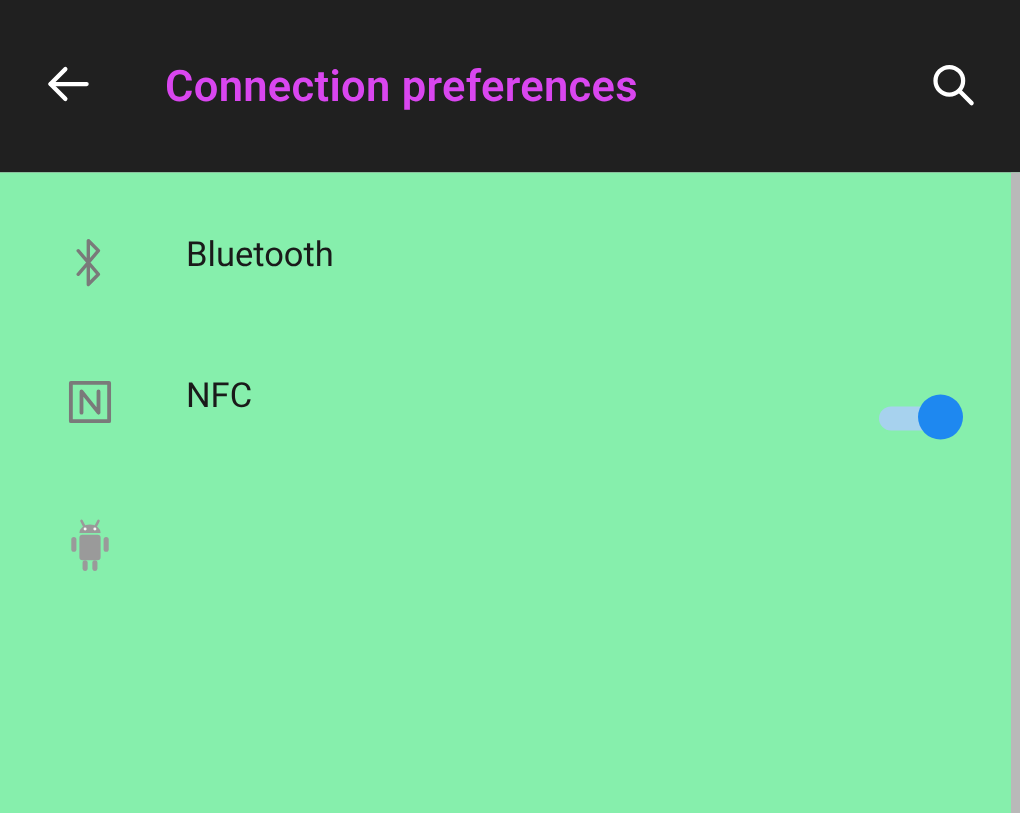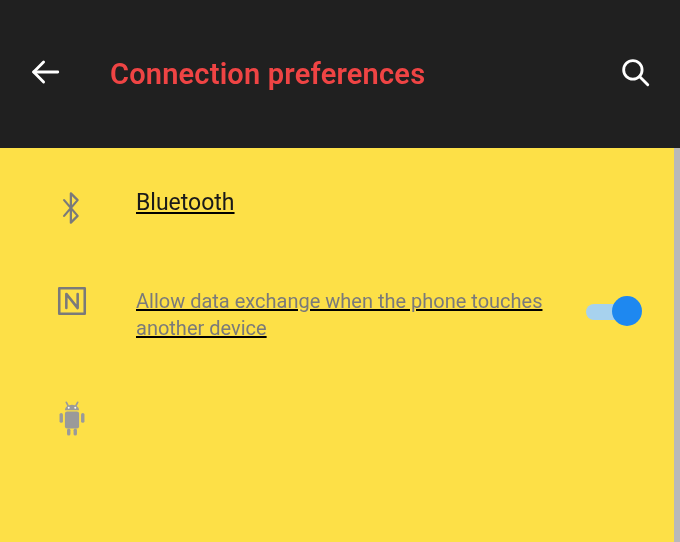--- a/index.html
+++ b/index.html
@@ -1,38 +1,37 @@
 <!DOCTYPE html>
 <html><head>
   <meta charset="utf-8">
   <style>
     * { margin: 0; padding: 0; box-sizing: border-box; }
     html, body { width: 680px; height: 542px; font-family: Roboto, "Helvetica Neue", Arial, sans-serif; overflow: hidden; }
     .app-bar {
       background: #202020;
-      color: #ef4444;
-      height: 148px;
+      color: #d946ef;
+      height: 115px;
       display: flex;
       align-items: center;
       padding: 0 28px 0 28px;
     }
     .app-bar-title {
       font-size: 29px;
       font-weight: 600;
       margin-left: 48px;
       flex: 1;
       letter-spacing: 0.2px;
     }
     .back-btn, .search-btn { display: inline-flex; align-items: center; justify-content: center; cursor: pointer; }
     .content {
-      background: #fde047;
+      background: #86efac;
       height: calc(542px - 115px);
       border-right: 6px solid #b9b9b9;
-      padding: 12px 0 0 16px;
-      text-decoration: underline;
+      padding: 12px 0 0 4px;
     }
     .pref-row {
       display: flex;
       align-items: flex-start;
       padding: 28px 28px 28px 32px;
       cursor: pointer;
     }
     .pref-icon {
       width: 48px;
       display: flex;
@@ -123,21 +122,21 @@
   </div>
 
   <div class="pref-row">
     <div class="pref-icon">
       <svg width="34" height="34" viewBox="0 0 24 24" fill="none" stroke="#7a7a7a" stroke-width="1.8" stroke-linecap="round" stroke-linejoin="round">
         <rect x="3" y="3" width="18" height="18"></rect>
         <path d="M8 17 L8 7 L16 17 L16 7"></path>
       </svg>
     </div>
     <div class="pref-text">
-      <div class="pref-sub">Allow data exchange when the phone touches another device</div>
+      <div class="pref-title">NFC</div>
     </div>
     <div class="pref-control">
       <div class="toggle">
         <div class="toggle-track"></div>
         <div class="toggle-thumb"></div>
       </div>
     </div>
   </div>
 
   <div class="pref-row">

